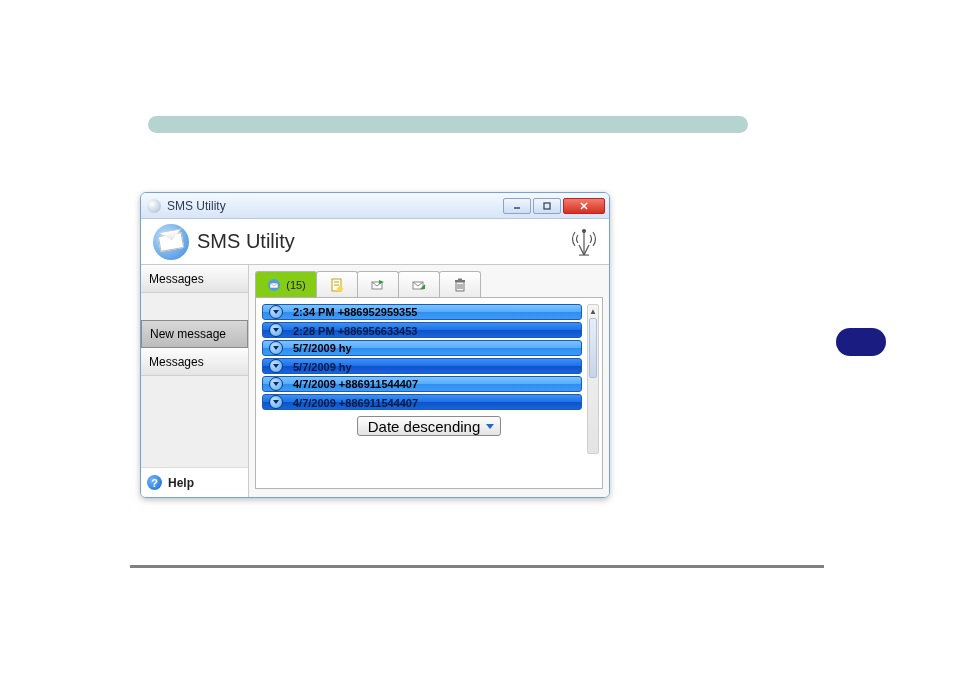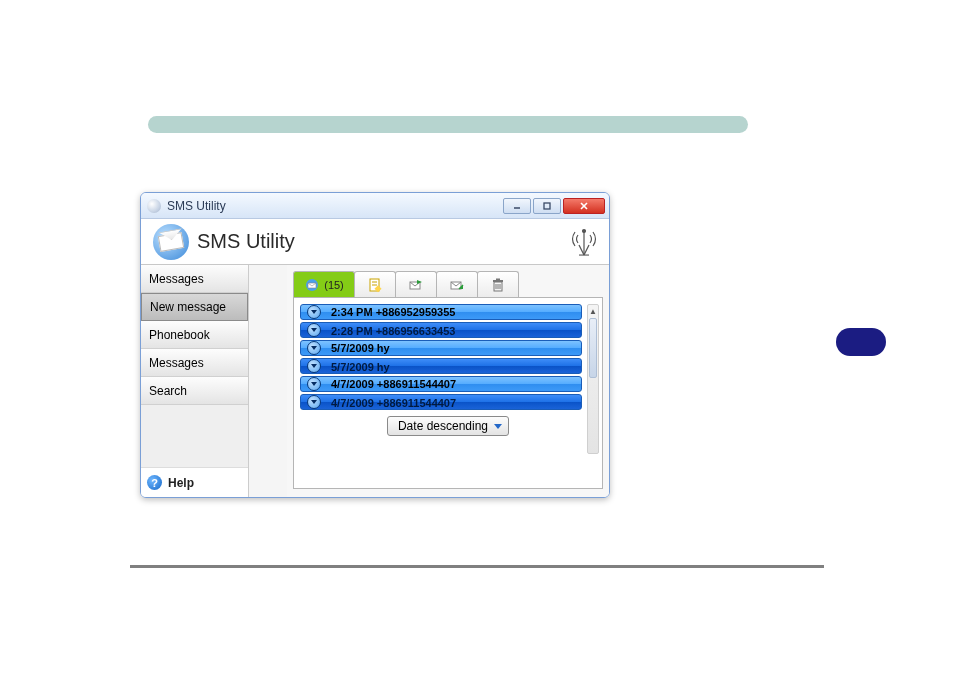--- a/index.html
+++ b/index.html
@@ -119,21 +119,20 @@
   }
   .antenna {
     position: absolute; right: 10px; top: 6px;
     width: 30px; height: 34px;
   }
   .antenna svg { width: 100%; height: 100%; }
   
   .body {
     display: flex;
     background: #f5f5f5;
-    gap: 38px;
   }
   
   .sidebar {
     width: 108px;
     background: #f0f0f0;
     border-right: 1px solid #ccc;
     display: flex; flex-direction: column;
   }
   .side-item {
     height: 28px;
@@ -141,20 +140,21 @@
     display: flex; align-items: center;
     font-size: 12px;
     border-bottom: 1px solid #d0d0d0;
     background: linear-gradient(#fdfdfd,#e4e4e4);
     cursor: pointer;
   }
   .side-item.selected {
     background: linear-gradient(#d8d8d8,#bcbcbc);
     border: 1px solid #8a8a8a;
     color: #000;
+    margin-top: 27px;
   }
   .sidebar-spacer { flex: 1; background: #efefef; }
   .help-row {
     height: 30px;
     display: flex; align-items: center;
     padding: 0 6px;
     font-size: 12px; font-weight: bold;
     color: #222;
     background: #fff;
     border-top: 1px solid #ddd;
@@ -266,21 +266,21 @@
     margin-top: 6px;
     display: flex;
     justify-content: center;
   }
   .sort-btn {
     height: 20px;
     padding: 0 20px 0 10px;
     border: 1px solid #8a8a8a;
     border-radius: 3px;
     background: linear-gradient(#fdfdfd,#e3e3e3);
-    font-size: 12px;
+    font-size: 15px;
     display: flex; align-items: center;
     position: relative;
     cursor: pointer;
   }
   .sort-btn::after {
     content: "";
     position: absolute; right: 6px; top: 7px;
     width: 0; height: 0;
     border-left: 4px solid transparent;
     border-right: 4px solid transparent;
@@ -346,27 +346,21 @@
   <div class="body">
 
     <div class="sidebar">
       <div class="side-item">
         <span>Messages</span>
       </div>
       <div class="side-item selected">
         <span>New message</span>
       </div>
       <div class="side-item">
-        <span>Phonebook</span>
-      </div>
-      <div class="side-item">
         <span>Messages</span>
-      </div>
-      <div class="side-item">
-        <span>Search</span>
       </div>
       <div class="sidebar-spacer"></div>
       <div class="help-row">
         <div class="qmark">?</div>
         <span>Help</span>
       </div>
     </div>
 
     <div class="main">
 

